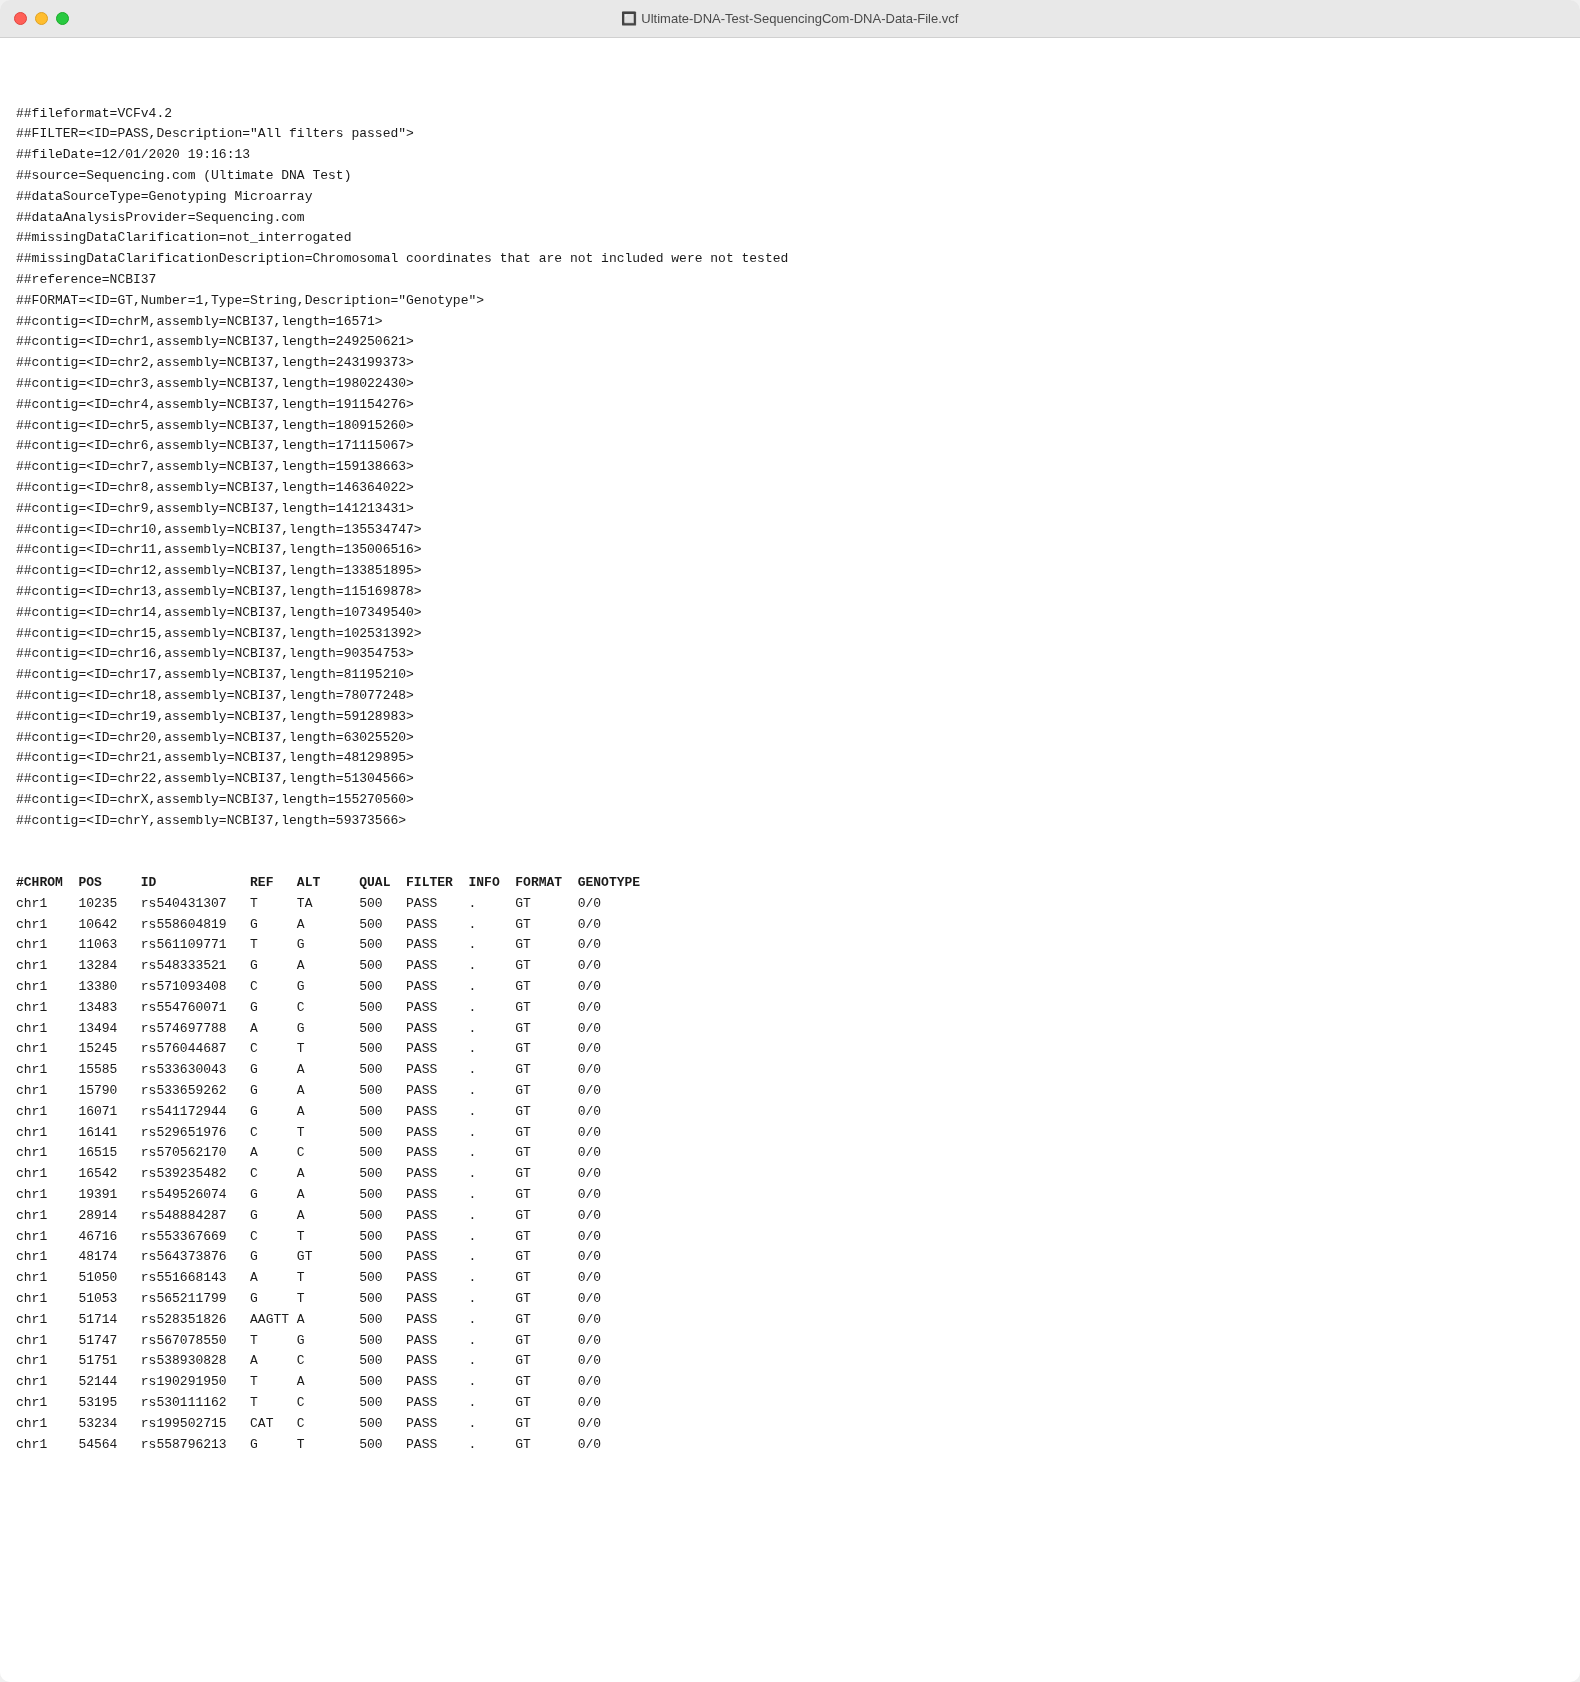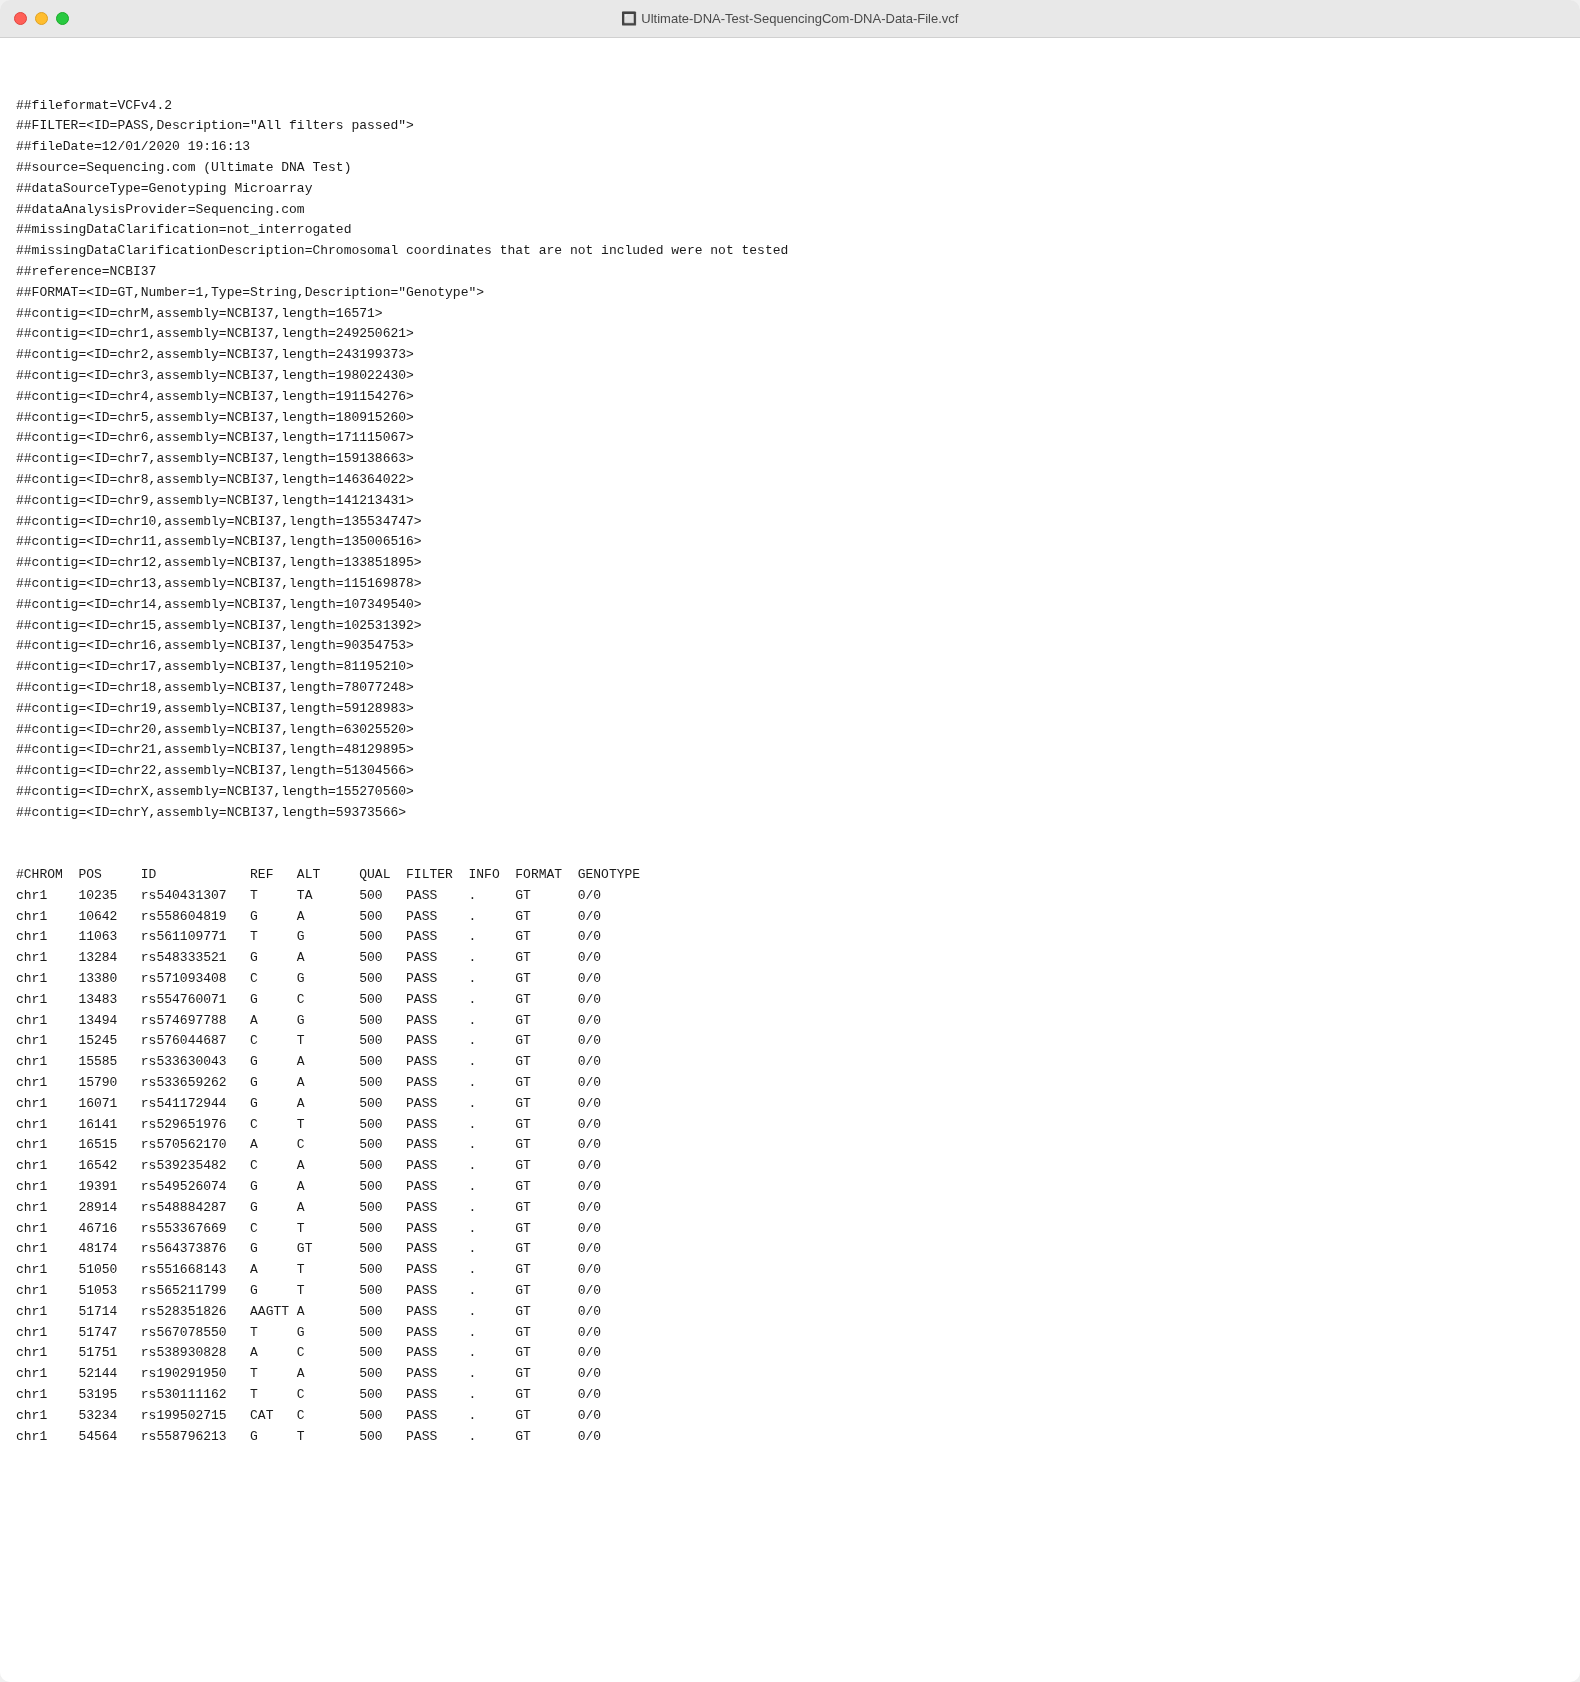--- a/index.html
+++ b/index.html
@@ -58,36 +58,36 @@
 
     .title-text {
       font-size: 13px;
       color: #4a4a4a;
       font-family: -apple-system, BlinkMacSystemFont, 'San Francisco', sans-serif;
     }
 
     .content {
       flex: 1;
       background: #ffffff;
-      padding: 16px 16px;
+      padding: 24px 16px;
       overflow: auto;
       font-family: 'Menlo', 'Monaco', 'Courier New', monospace;
       font-size: 13px;
       line-height: 1.6;
       color: #1a1a1a;
       white-space: pre;
     }
 
     .line {
       display: block;
       white-space: pre;
     }
 
     .header-row {
-      font-weight: normal;
+      font-weight: bold;
     }
   </style>
 </head>
 <body>
 
 <div class="window">
   <div class="titlebar">
     <div class="traffic-lights">
       <div class="traffic-light close"></div>
       <div class="traffic-light minimize"></div>

